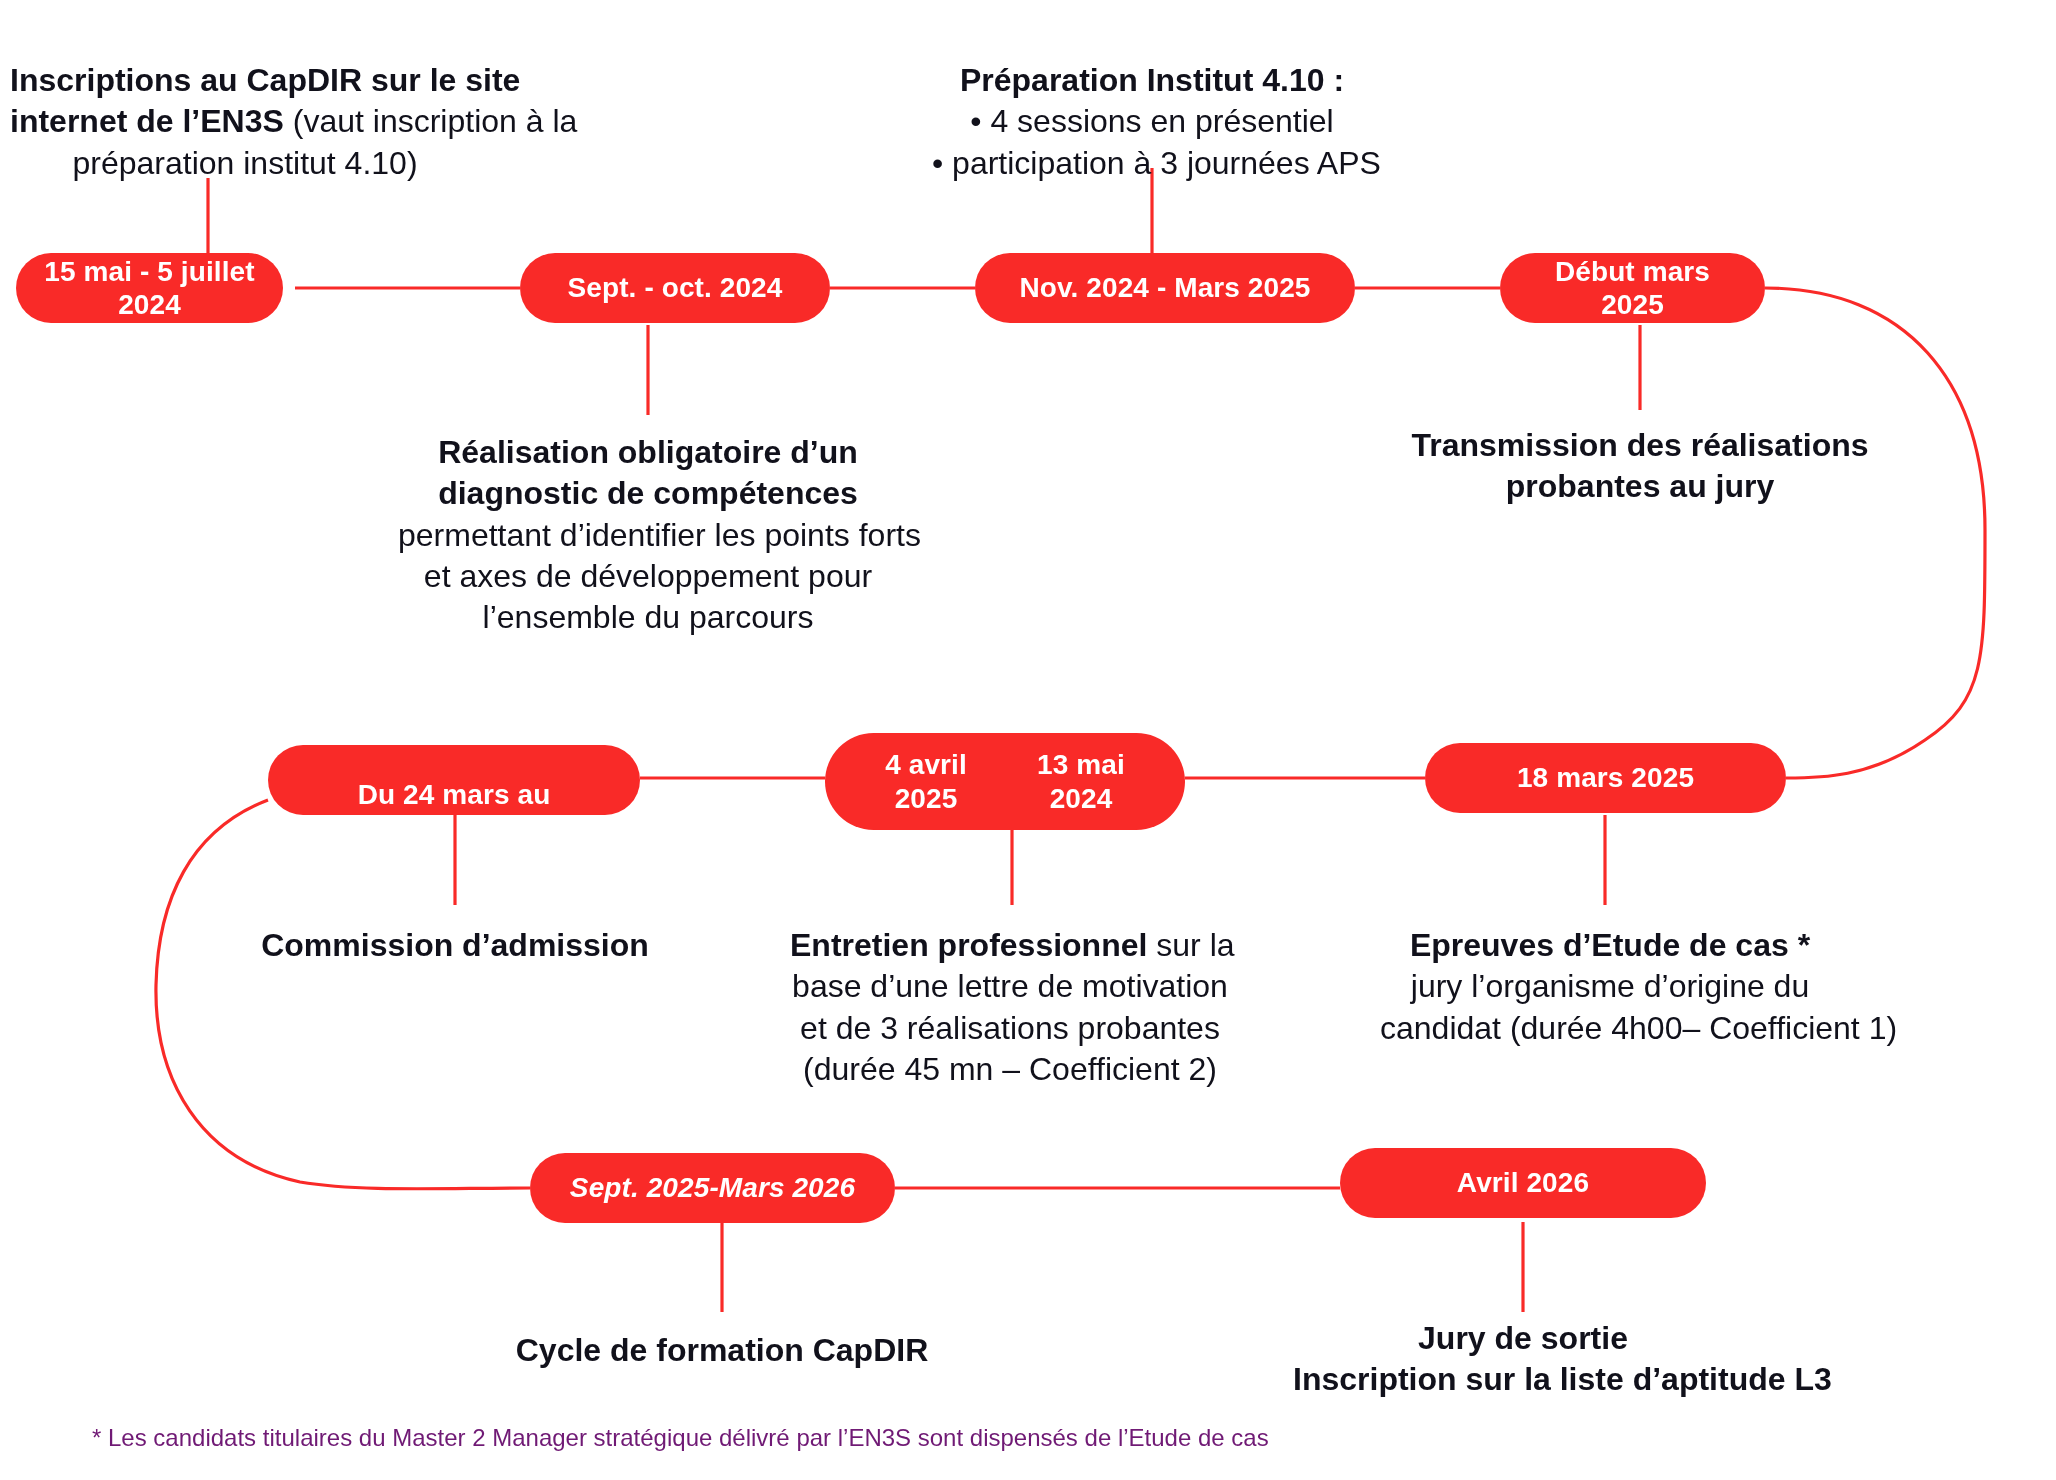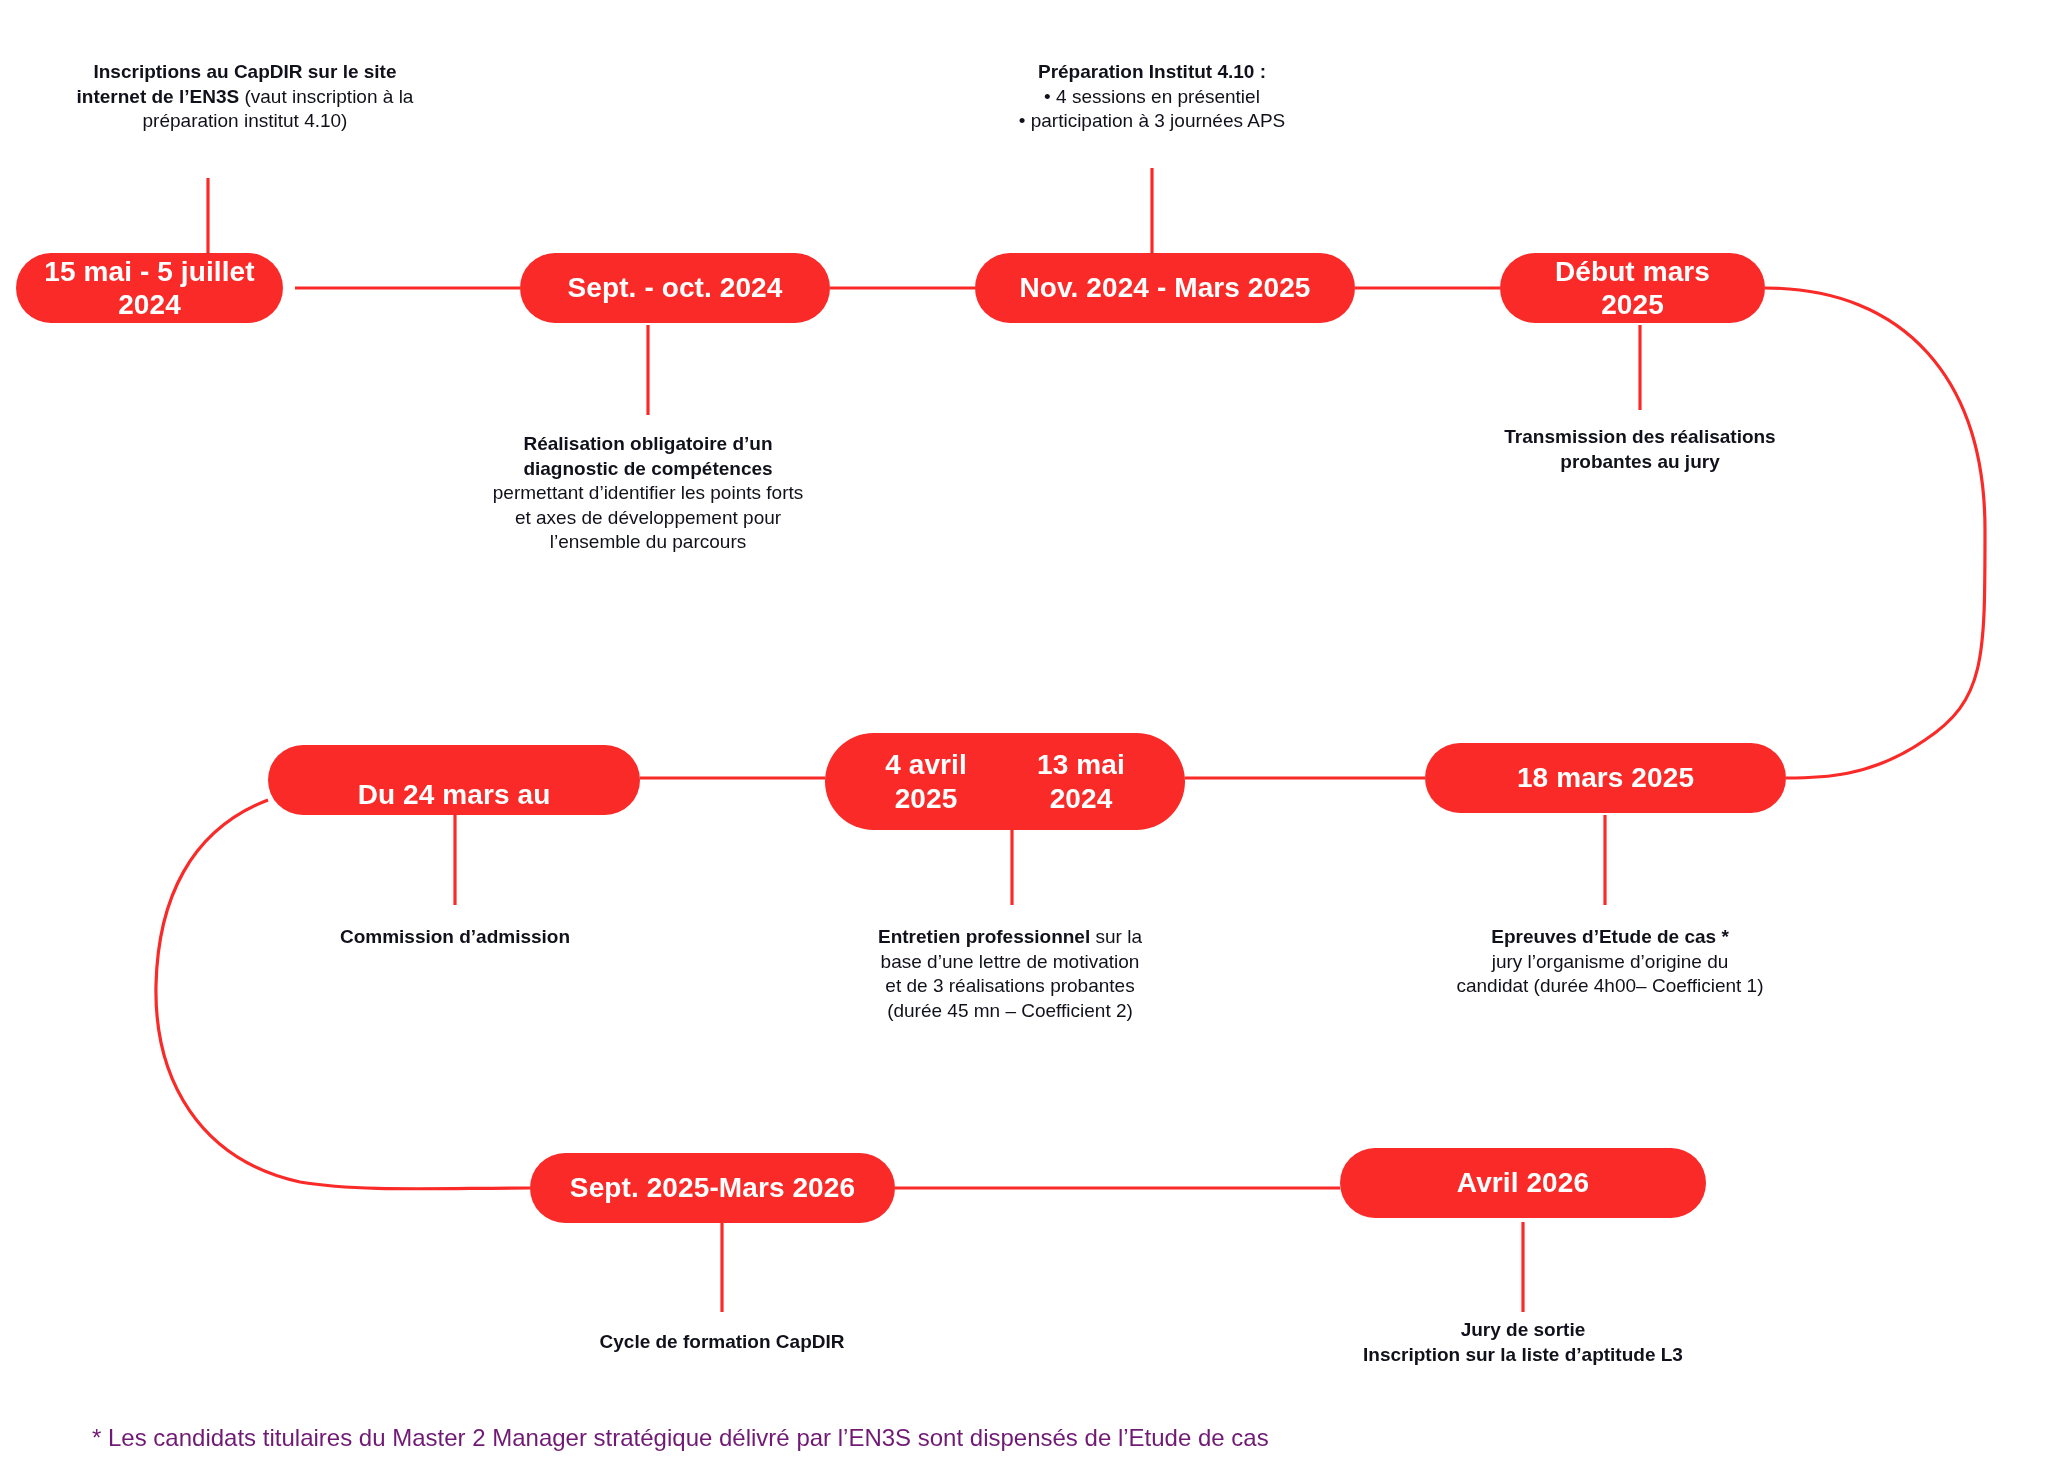--- a/index.html
+++ b/index.html
@@ -37,21 +37,21 @@
     font-size: 28px;
     letter-spacing: 0.1px;
     line-height: 1.18;
     box-sizing: border-box;
     padding: 4px 26px;
     z-index: 3;
   }
   .note {
     position: absolute;
     text-align: center;
-    font-size: 19px;
+    font-size: 32px;
     line-height: 1.29;
     color: #11111b;
     z-index: 2;
     box-sizing: border-box;
   }
   .note b {
     font-weight: bold;
   }
   .note .reg {
     font-weight: normal;
@@ -169,21 +169,21 @@
     <div class="note-line"><span class="reg">et de 3 réalisations probantes</span></div>
     <div class="note-line"><span class="reg">(durée 45 mn – Coefficient 2)</span></div>
   </div>
 
   <div class="note" style="left:1380px; top:925px; width:460px;">
     <div class="note-line"><b>Epreuves d’Etude de cas *</b></div>
     <div class="note-line"><span class="reg">jury l’organisme d’origine du</span></div>
     <div class="note-line"><span class="reg">candidat  (durée 4h00– Coefficient 1)</span></div>
   </div>
 
-  <div class="pill" style="left: 530px; top: 1153px; width: 365px; height: 70px; background: rgb(249, 42, 40);">
+  <div class="pill" style="left: 530px; top: 1153px; width: 365px; height: 70px; background: rgb(249, 42, 40); font-style: italic;">
     <span>Sept. 2025-Mars 2026</span>
   </div>
 
   <div class="pill" style="left: 1340px; top: 1148px; width: 366px; height: 70px; background: rgb(249, 42, 40);">
     <span>Avril 2026</span>
   </div>
 
   <div class="note" style="left:492px; top:1330px; width:460px;">
     <div class="note-line"><b>Cycle de formation CapDIR</b></div>
   </div>

